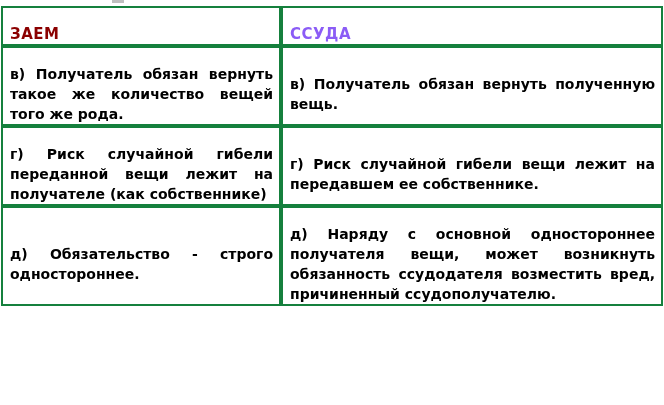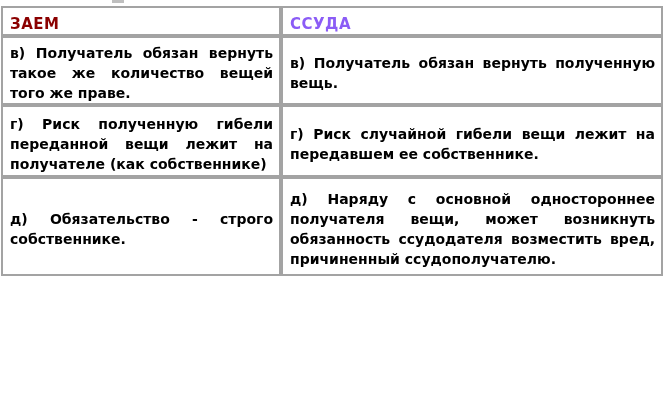--- a/index.html
+++ b/index.html
@@ -25,23 +25,23 @@
   }
   table.compare {
     border-collapse: separate;
     border-spacing: 0;
     table-layout: fixed;
     width: 662px;
     margin: 6px 0 0 1px;
   }
   td {
     box-sizing: border-box;
-    border: 2px solid #a3a3a3;
+    border: 2px solid #15803d;
     vertical-align: middle;
-    padding: 5px 6px 0 7px;
+    padding: 16px 6px 0 7px;
     font-weight: bold;
     font-size: 14px;
     line-height: 20px;
     color: #000000;
     text-align: justify;
     text-justify: inter-character;
     overflow: hidden;
   }
   td.head {
     font-size: 15px;
@@ -64,25 +64,25 @@
   <colgroup>
     <col style="width:280px">
     <col style="width:382px">
   </colgroup>
   <tbody>
     <tr>
       <td class="head" style="color:#8b0000">ЗАЕМ</td>
       <td class="head" style="color:#8b5cf6">ССУДА</td>
     </tr>
     <tr class="r-v">
-      <td>в) Получатель обязан вернуть такое же количество вещей того же праве.</td>
+      <td>в) Получатель обязан вернуть такое же количество вещей того же рода.</td>
       <td>в) Получатель обязан вернуть полученную вещь.</td>
     </tr>
     <tr class="r-g">
-      <td>г) Риск полученную гибели переданной вещи лежит на получателе (как собственнике)</td>
+      <td>г) Риск случайной гибели переданной вещи лежит на получателе (как собственнике)</td>
       <td>г) Риск случайной гибели вещи лежит на передавшем ее собственнике.</td>
     </tr>
     <tr class="r-d">
-      <td>д) Обязательство - строго собственнике.</td>
+      <td>д) Обязательство - строго одностороннее.</td>
       <td>д) Наряду с основной одностороннее получателя вещи, может возникнуть обязанность ссудодателя возместить вред, причиненный ссудополучателю.</td>
     </tr>
   </tbody>
 </table>
 
 </body></html>

